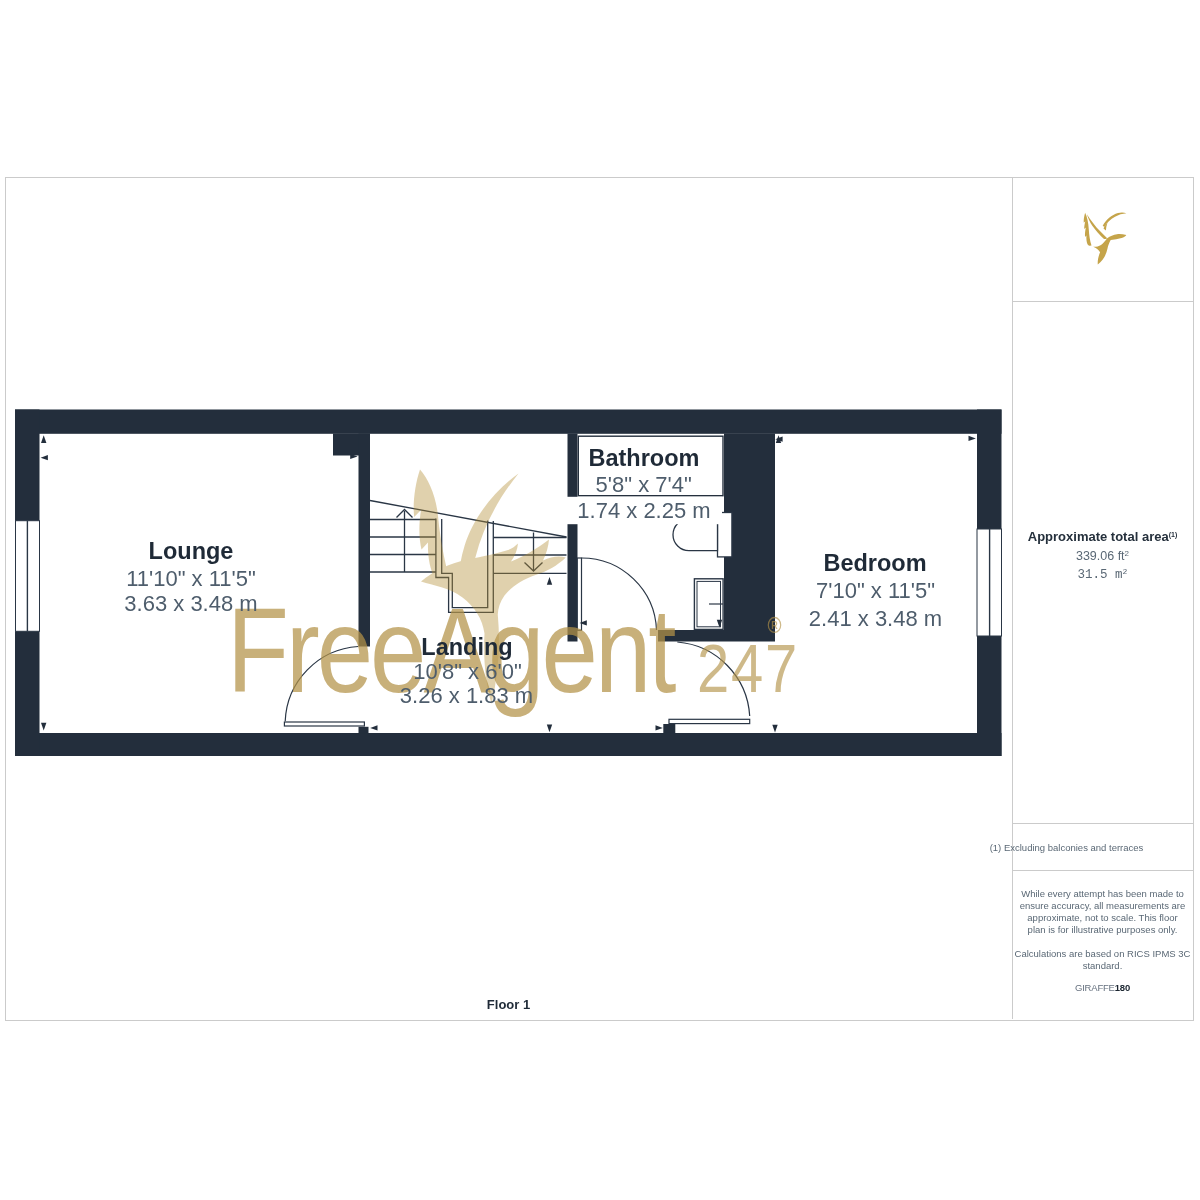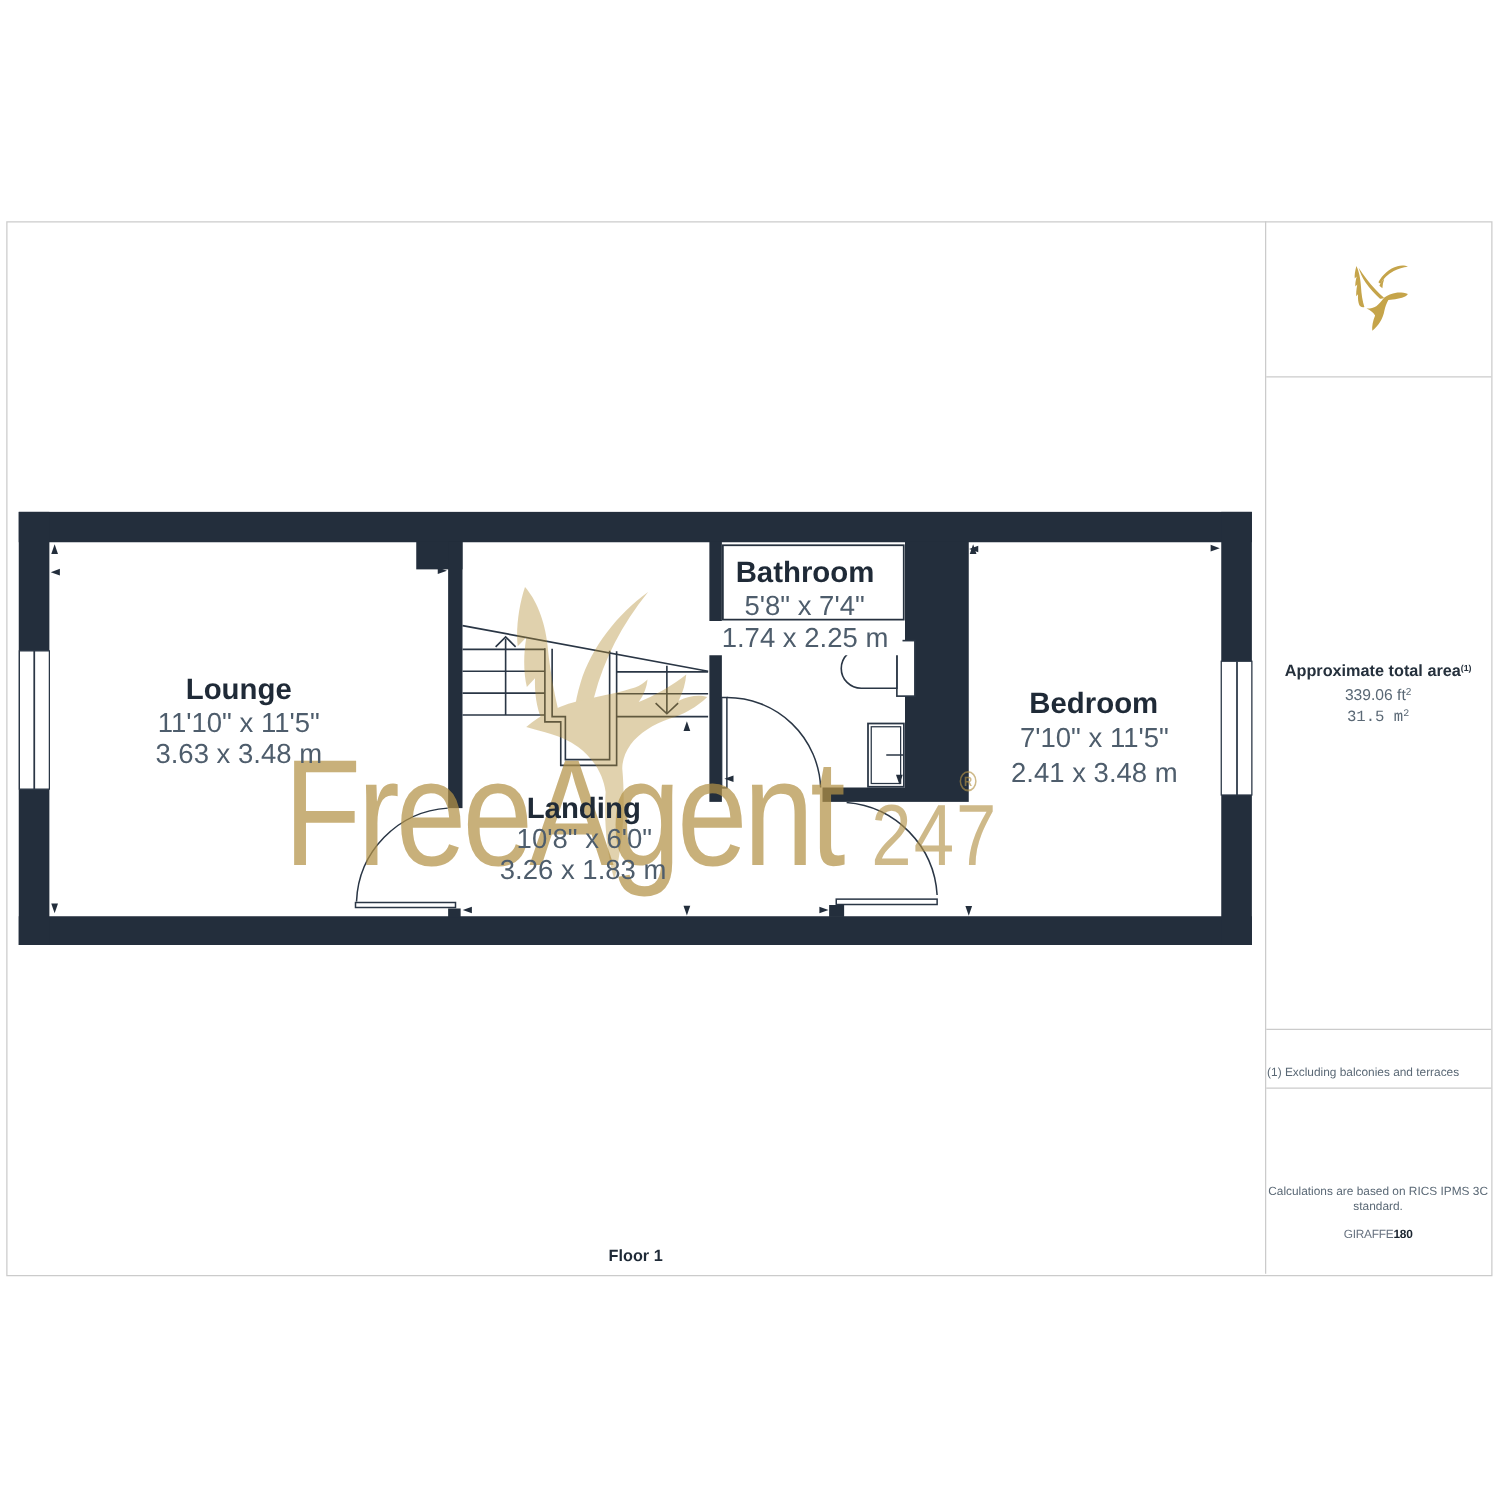--- a/index.html
+++ b/index.html
@@ -213,19 +213,20 @@
   <path d="M 1102.7,225.7 C 1106,219.5 1111.5,214.7 1118,212.9 C 1121,212.1 1124.2,212.2 1126.4,213.3 C 1122.6,213.6 1118.5,214.8 1115,216.8 C 1110.5,219.3 1106.7,222.9 1104.3,226.9 C 1103.7,226.5 1103.1,226.1 1102.7,225.7 Z"></path>
   <path d="M 1103.5,228.6 C 1104.4,226.4 1105.7,224.5 1107.4,223 C 1106.5,225.5 1106,228 1105.9,230.5 C 1105.1,229.9 1104.3,229.2 1103.5,228.6 Z"></path>
   <path d="M 1107.2,238.2 C 1110,236.2 1113.5,234.7 1117,234.2 C 1119.8,233.8 1123.2,234.2 1126.3,235.1 C 1125.5,236.5 1123.8,237.5 1121.6,238.1 C 1118,239.1 1114.3,239.7 1110.7,240 C 1109.2,242.7 1108.1,245.6 1107.5,248.6 C 1106.3,255 1103,260.3 1097.8,264.6 C 1097.4,261 1098.3,256.7 1100.1,252.3 C 1098.6,249.8 1096.2,247.9 1093.2,246.7 C 1095.8,246.9 1098.6,246.3 1101,244.9 C 1103.1,243.6 1105.2,240.9 1107.2,238.2 Z"></path>
 </g>
 </svg>
 
 <div class="abs ctr" style="left:1012px;top:529px;width:181px;font-size:13px;font-weight:bold;color:#25303c;">Approximate total area<span style="font-size:7px;vertical-align:4px;">(1)</span></div>
 <div class="abs ctr" style="left:1012px;top:549px;width:181px;font-size:12.5px;color:#5a6875;">339.06 ft<span style="font-size:8px;vertical-align:4px;">2</span></div>
 <div class="abs ctr" style="left:1012px;top:567px;width:181px;font-size:12.5px;color:#5a6875;font-family:Liberation Mono, monospace;">31.5 m<span style="font-size:8px;vertical-align:4px;">2</span></div>
 
-<div class="abs ctr" style="left:1000px;top:842px;width:181px;font-size:9.5px;color:#5a6875;margin-top:11px;">(1) Excluding balconies and terraces</div>
-
+<div class="abs ctr" style="left:976px;top:842px;width:181px;font-size:9.5px;color:#5a6875;">(1) Excluding balconies and terraces</div>
+
+<div class="abs ctr" style="left:1012px;top:888px;width:181px;font-size:9.5px;line-height:12.1px;color:#5a6875;">While every attempt has been made to<br>ensure accuracy, all measurements are<br>approximate, not to scale. This floor<br>plan is for illustrative purposes only.</div>
 <div class="abs ctr" style="left:1012px;top:948px;width:181px;font-size:9.5px;line-height:12.1px;color:#5a6875;">Calculations are based on RICS IPMS 3C<br>standard.</div>
 
 <div class="abs ctr" style="left:1012px;top:982px;width:181px;font-size:9.5px;color:#66717f;letter-spacing:-0.2px;">GIRAFFE<span style="font-weight:bold;color:#1b2530;">180</span></div>
 
 </div>
 
 </body></html>

